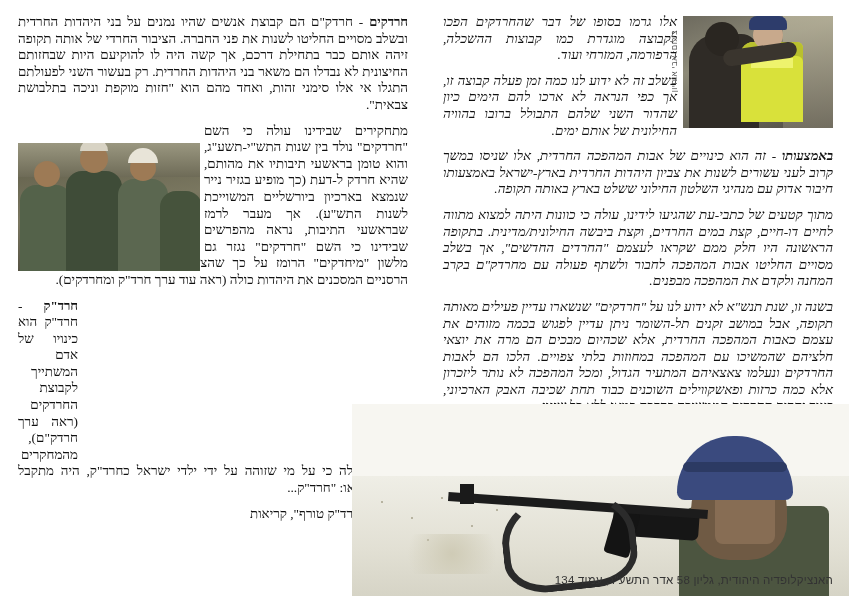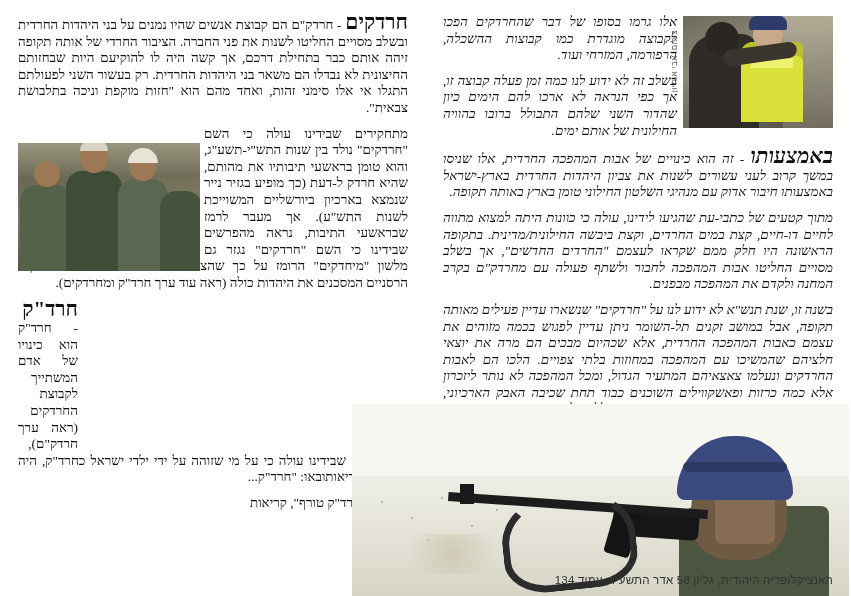--- a/index.html
+++ b/index.html
@@ -18,21 +18,21 @@
   .col-right{right:18px;font-style:italic;}
   .col-left{left:18px;}
 
   p{
     margin:0 0 9px 0;
     font-size:13.4px;
     line-height:16.6px;
     text-align:justify;
     color:#111;
   }
-  .lead{font-weight:bold;font-size:21px;}
+  .lead{font-weight:bold;font-size:13px;}
   .bold{font-weight:normal;}
 
   
   .photo{position:absolute;overflow:hidden;}
 
   
   #photo-hug{right:18px;top:16px;width:150px;height:112px;
     background:linear-gradient(160deg,#6d6a5e 0%,#8d8a78 35%,#4e4b42 100%);
   }
   #photo-hug .man-dark{position:absolute;left:6px;top:18px;width:70px;height:94px;background:#2f2b26;border-radius:28px 18px 0 0;}
@@ -110,21 +110,21 @@
 <div class="page">
 
   <div class="col col-right">
 
     <div class="shape-spacer-right"></div>
 
     <p>אלו גרמו בסופו של דבר שהחרדקים הפכו לקבוצה מוגדרת כמו קבוצות ההשכלה, הרפורמה, המזרחי ועוד.</p>
     <p>בשלב זה לא ידוע לנו כמה זמן פעלה קבוצה זו, אך כפי הנראה לא ארכו להם הימים כיון שהדור השני שלהם התבולל ברובו בהוויה החילונית של אותם ימים.</p>
 
     <p>
-      <span class="lead">באמצעותו</span><span> - זה הוא כינויים של אבות המהפכה החרדית, אלו שניסו במשך קרוב לעני עשורים לשנות את צביון היהדות החרדית בארץ-ישראל באמצעותו חיבור אדוק עם מנהיגי השלטון החילוני טומן בארץ באותה תקופה.</span>
+      <span class="lead">באמצעותו</span><span> - זה הוא כינויים של אבות המהפכה החרדית, אלו שניסו במשך קרוב לעני עשורים לשנות את צביון היהדות החרדית בארץ-ישראל באמצעותו חיבור אדוק עם מנהיגי השלטון החילוני ששלט בארץ באותה תקופה.</span>
     </p>
     <p>מתוך קטעים של כתבי-עת שהגיעו לידינו, עולה כי כוונות היתה למצוא מתווה לחיים דו-חיים, קצת במים החרדים, וקצת ביבשה החילונית/מדינית. בתקופה הראשונה היו חלק ממם שקראו לעצמם "החרדים החדשים", אך בשלב מסויים החליטו אבות המהפכה לחבור ולשתף פעולה עם מחרדק"ם בקרב המחנה ולקדם את המהפכה מבפנים.</p>
     <p>בשנה זו, שנת תנש"א לא ידוע לנו על "חרדקים" שנשארו עדיין פעילים מאותה תקופה, אבל במושב זקנים תל-השומר ניתן עדיין לפגוש בכמה מזוהים את עצמם כאבות המהפכה החרדית, אלא שכהיום מבכים הם מרה את יוצאי חלציהם שהמשיכו עם המהפכה במחוזות בלתי צפויים. הלכו הם לאבות החרדקים ונעלמו צאצאיהם המתעיר הגדול, ומכל המהפכה לא נותר ליזכרון אלא כמה כרזות ופאשקווילים השוכנים כבוד תחת שכיבה האבק הארכיוני, בעוד יהדות החרדית הממשיכה בדרכה כמאז ללא כל שינוי.</p>
   </div>
 
   <div class="col col-left">
 
     <p>
       <span class="lead">חרדקים</span><span> - חרדק"ם הם קבוצת אנשים שהיו נמנים על בני היהדות החרדית ובשלב מסויים החליטו לשנות את פני החברה. הציבור החרדי של אותה תקופה זיהה אותם כבר בתחילת דרכם, אך קשה היה לו להוקיעם היות שבחזותם החיצונית לא נבדלו הם משאר בני היהדות החרדית. רק בעשור השני לפעולתם התגלו אי אלו סימני זהות, ואחד מהם הוא "חזות מוקפת וניכה בתלבושת צבאית".</span>
     </p>

